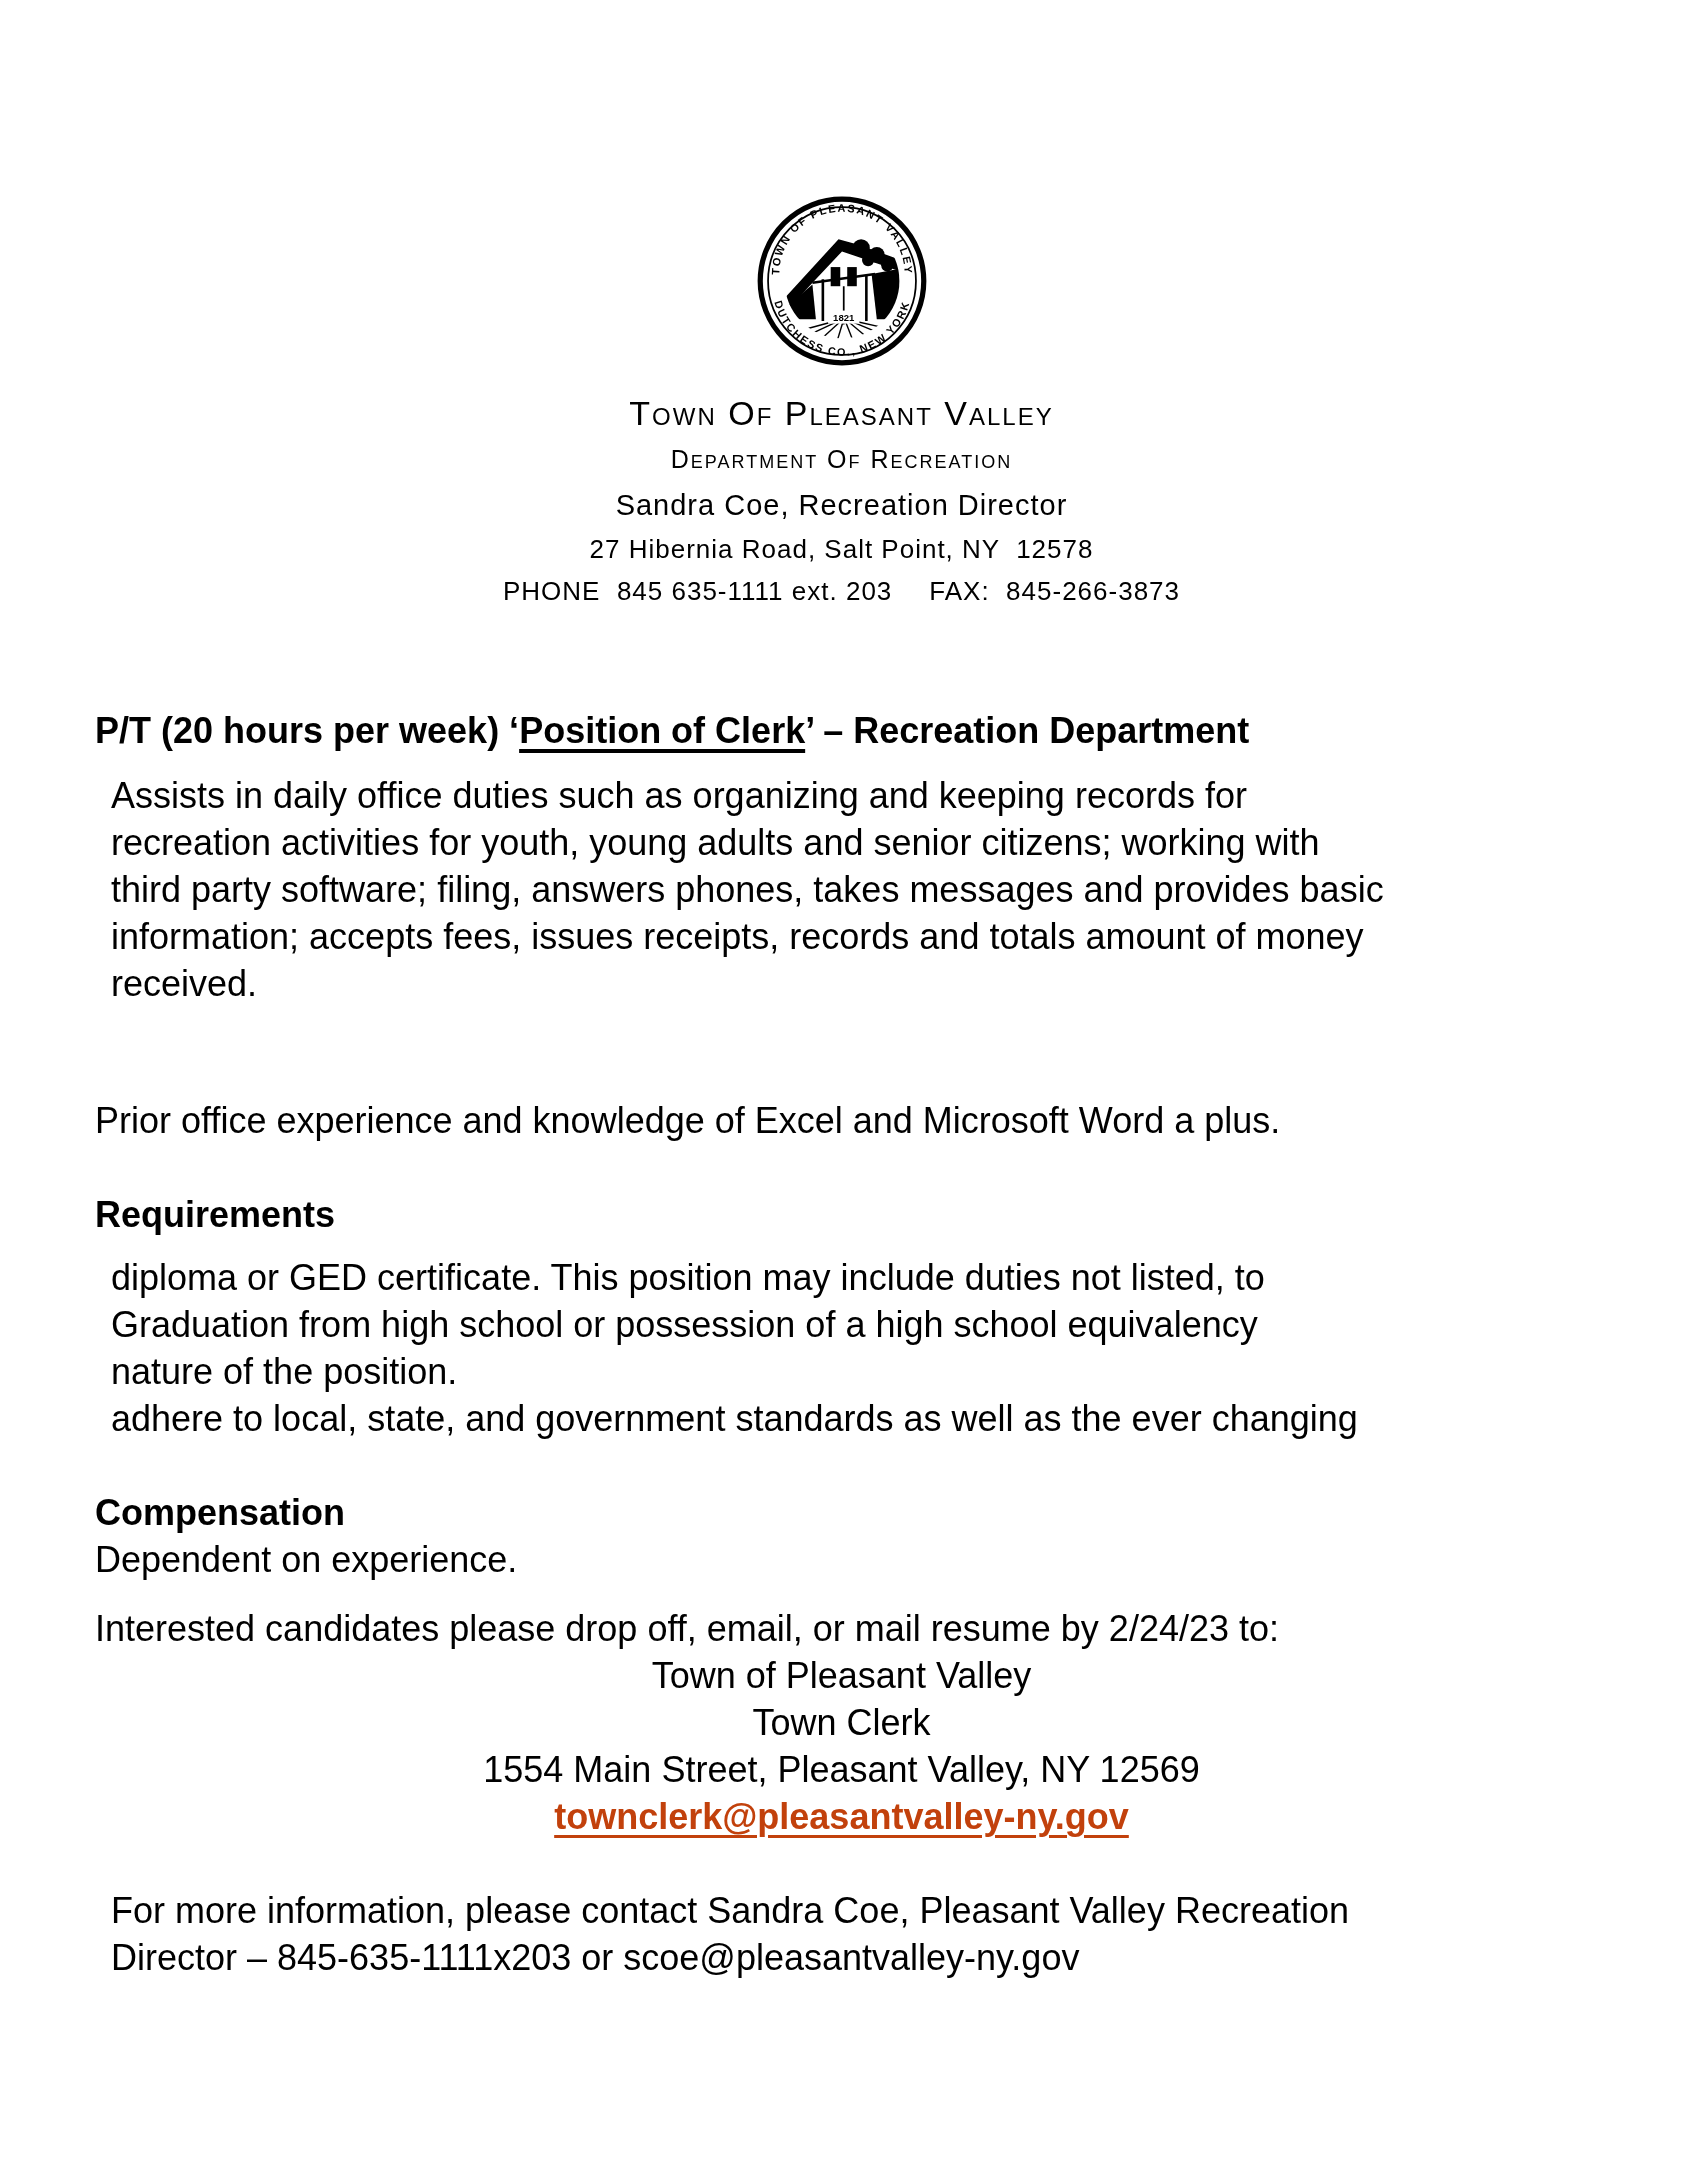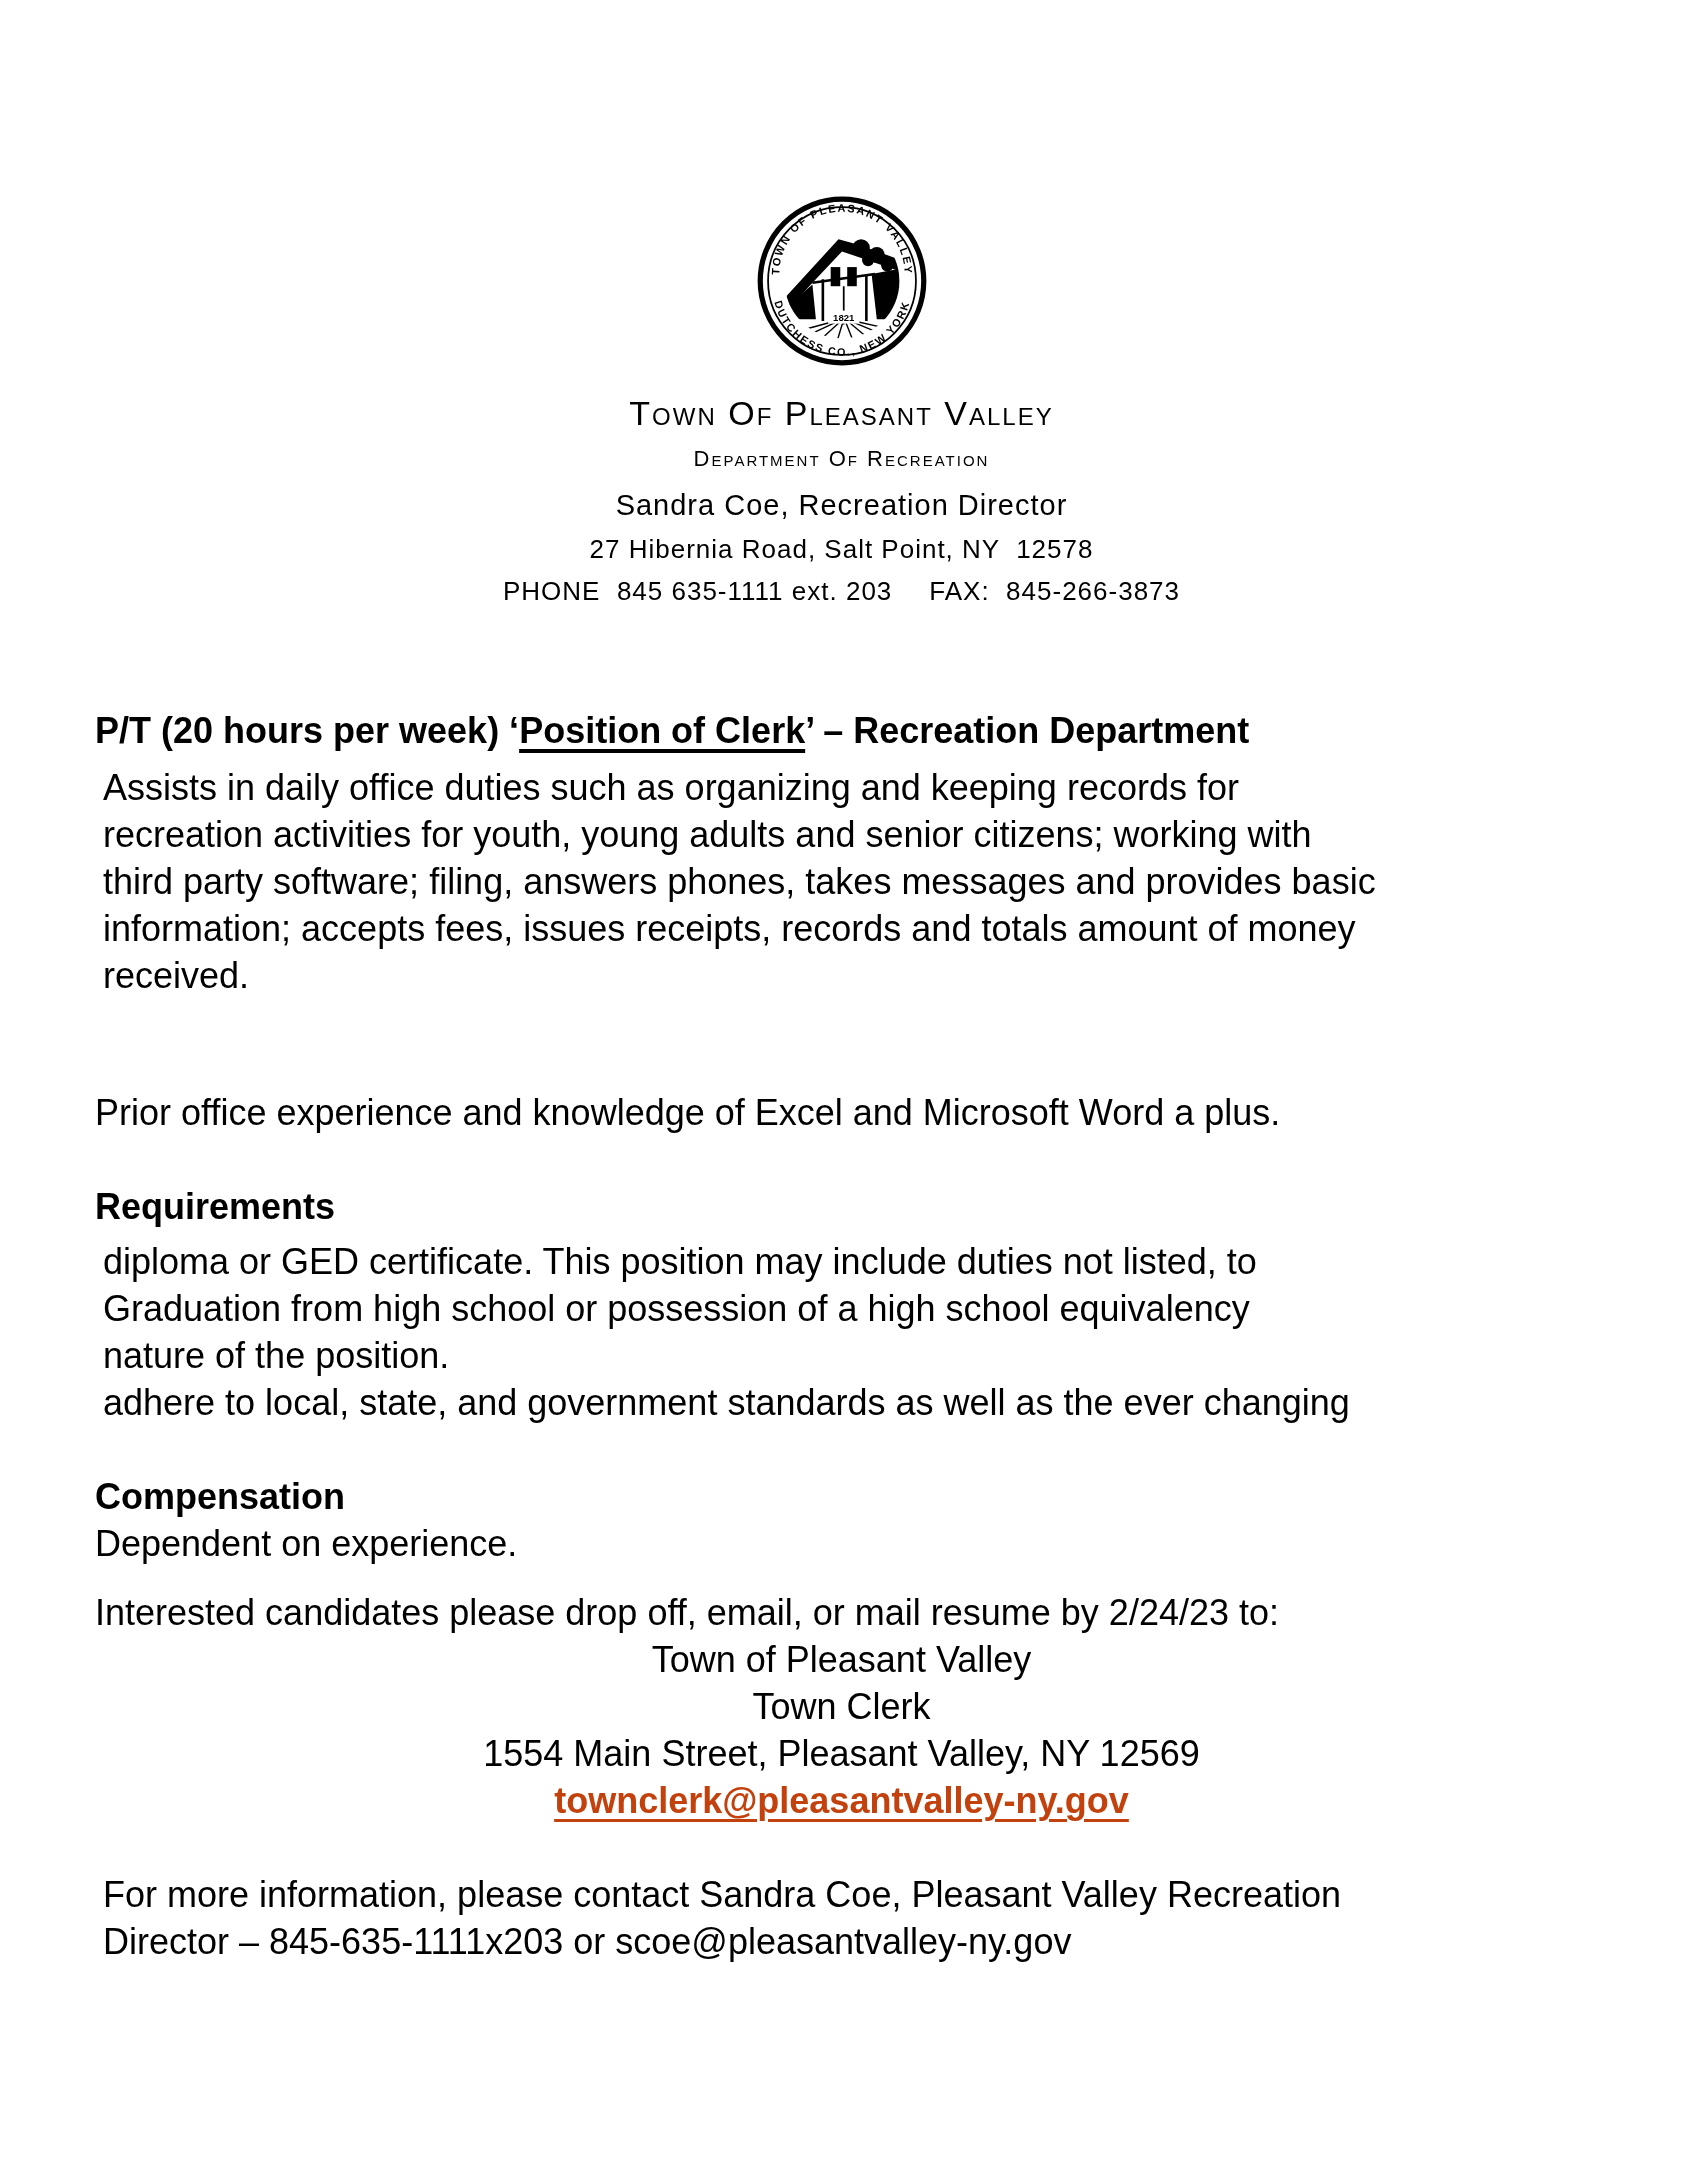--- a/index.html
+++ b/index.html
@@ -23,21 +23,21 @@
   .seal-year { font-family:"Liberation Sans", sans-serif; }
 
   .org {
     margin-top:22px;
     font-size:34px; line-height:46px;
     font-variant:small-caps;
     letter-spacing:2px;
     white-space:pre;
   }
   .dept {
-    font-size:22px; line-height:46px;
+    font-size:25px; line-height:46px;
     font-variant:small-caps;
     letter-spacing:2px;
     white-space:pre;
   }
   .director {
     font-size:29px; line-height:46px;
     letter-spacing:1px;
     white-space:pre;
   }
   .address {
@@ -48,21 +48,21 @@
   .phone-line {
     font-size:26px; line-height:40px;
     letter-spacing:1px;
     white-space:pre;
   }
   .phone-line .fax { margin-left:37px; }
 
   
   .main { margin-top:95px; font-size:36px; line-height:47px; }
   .line { white-space:pre; }
-  .para { margin:8px; }
+  .para { margin:16px; }
   .title-line { font-weight:bold; white-space:pre; line-height:50px; }
   .title-underline {
     text-decoration:underline;
     text-decoration-thickness:3.5px;
     text-underline-offset:6px;
   }
   .heading { font-weight:bold; }
   .gap-xl { margin-top:90px; }
   .gap-lg { margin-top:47px; }
   .gap-md { margin-top:22px; }

